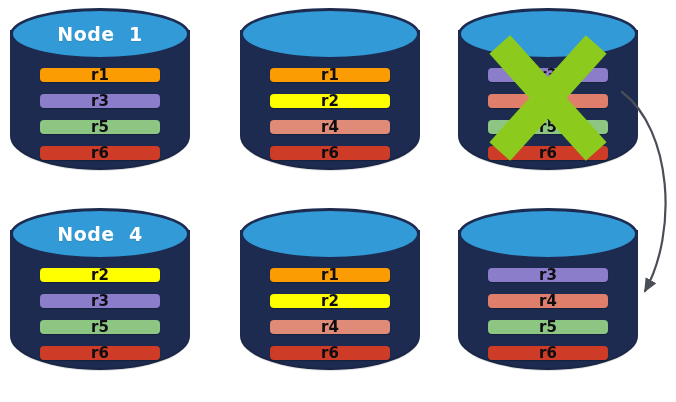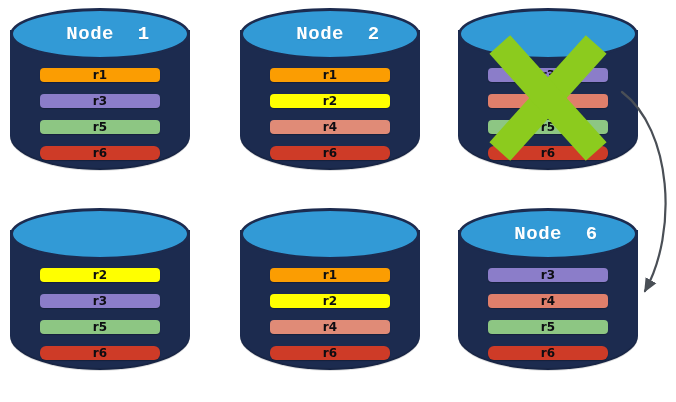--- a/index.html
+++ b/index.html
@@ -56,56 +56,55 @@
     top: 0;
     width: 180px;
     height: 52px;
     background: #329ad6;
     border: 3px solid #1c2b4f;
     border-radius: 50%;
     box-sizing: border-box;
   }
   .node-title {
     position: absolute;
-    left: 8px;
+    left: 0;
     top: 0;
     width: 180px;
     height: 52px;
     display: flex;
     align-items: center;
     justify-content: center;
     color: #ffffff;
     font-size: 19px;
     font-weight: bold;
     letter-spacing: 0.5px;
     white-space: pre;
     text-shadow: 0 1px 1px rgba(0,0,0,0.10);
-    font-family: Liberation Mono, monospace;
   }
 
   
   .rows {
     position: absolute;
     left: 30px;
     top: 60px;
     width: 120px;
   }
   .row {
     position: relative;
     height: 14px;
     margin-bottom: 12px;
     border-radius: 4px;
     display: flex;
     align-items: center;
     justify-content: center;
     box-shadow: 0 1px 1px rgba(0,0,0,0.25);
   }
-  .row:last-child { margin-bottom: 16px; border-radius: 6px; }
+  .row:last-child { margin-bottom: 16px; }
   .row-label {
-    font-size: 12px;
+    font-size: 15px;
     font-weight: bold;
     color: #0d0d12;
     line-height: 1;
   }
 
   
   .fail-x {
     position: absolute;
     left: 0;
     top: 0;
@@ -159,21 +158,20 @@
             <span class="row-label">r2</span>
           </div>
           <div class="row" style="background: rgb(224, 139, 119);">
             <span class="row-label">r4</span>
           </div>
           <div class="row" style="background: rgb(206, 59, 39);">
             <span class="row-label">r6</span>
           </div>
         </div>
         <div class="cyl-top"></div>
-        <div class="node-title">Node  2</div>
       </div>
       <div class="node" style="left: 458px; top: 8px;">
         <div class="cyl-body"></div>
         <div class="rows">
           <div class="row" style="background: rgb(139, 125, 201);">
             <span class="row-label">r3</span>
           </div>
           <div class="row" style="background: rgb(223, 127, 107);">
             <span class="row-label">r4</span>
           </div>
@@ -202,20 +200,21 @@
             <span class="row-label">r3</span>
           </div>
           <div class="row" style="background: rgb(141, 198, 131);">
             <span class="row-label">r5</span>
           </div>
           <div class="row" style="background: rgb(206, 59, 39);">
             <span class="row-label">r6</span>
           </div>
         </div>
         <div class="cyl-top"></div>
+        <div class="node-title">Node  4</div>
       </div>
       <div class="node" style="left: 240px; top: 208px;">
         <div class="cyl-body"></div>
         <div class="rows">
           <div class="row" style="background: rgb(251, 157, 2);">
             <span class="row-label">r1</span>
           </div>
           <div class="row" style="background: rgb(255, 255, 0);">
             <span class="row-label">r2</span>
           </div>
@@ -238,21 +237,20 @@
             <span class="row-label">r4</span>
           </div>
           <div class="row" style="background: rgb(141, 198, 131);">
             <span class="row-label">r5</span>
           </div>
           <div class="row" style="background: rgb(206, 59, 39);">
             <span class="row-label">r6</span>
           </div>
         </div>
         <div class="cyl-top"></div>
-        <div class="node-title">Node  6</div>
       </div>
     </div>
 
   <svg id="arrow-layer" viewBox="0 0 676 402">
     <defs>
       <marker id="arrowhead" markerWidth="7" markerHeight="7" refX="5.6" refY="3.2" orient="auto" markerUnits="strokeWidth">
         <path d="M0,0.4 L6.4,3.2 L0,6.0 z" fill="#4a4f56"></path>
       </marker>
     </defs>
     <path id="redirect-arrow-path" d="M 622 92 C 672 130, 678 232, 645 291" fill="none" stroke="#4a4f56" stroke-width="2.2" stroke-linecap="round" marker-end="url(#arrowhead)"></path>

